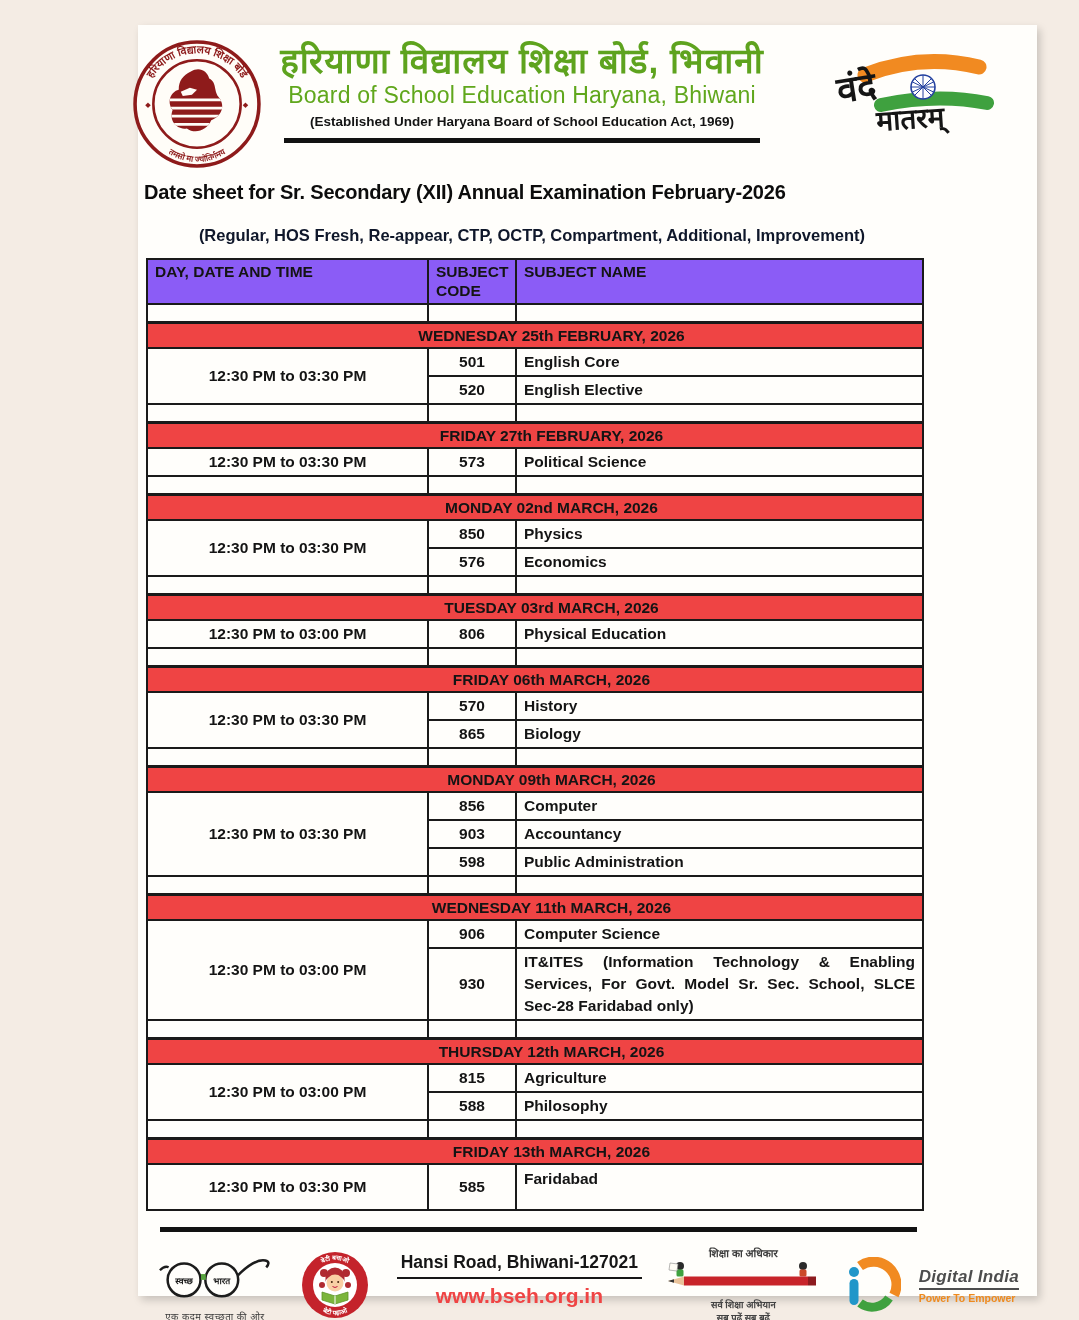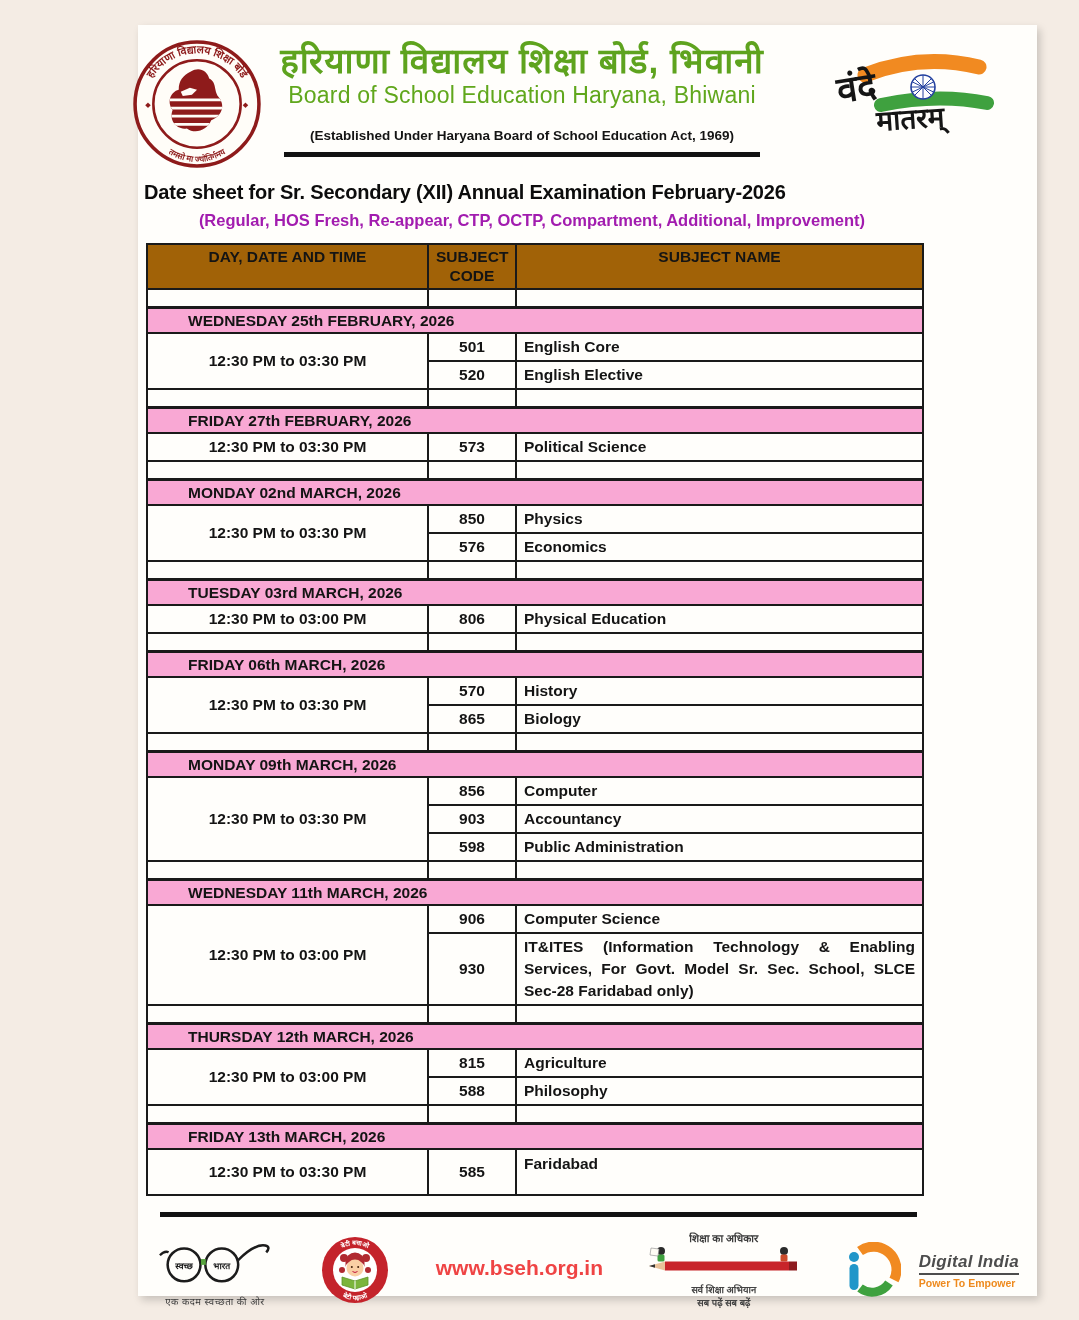--- a/index.html
+++ b/index.html
@@ -15,46 +15,46 @@
     width:899px;height:1271px;
     background:#fffefb;
     box-shadow:3px 4px 8px rgba(0,0,0,0.18);
   }
   
   .masthead{position:relative;height:148px;}
   .emblem{position:absolute;left:-6px;top:14px;width:130px;height:130px;}
   .head-text{position:absolute;left:120px;top:18px;width:528px;text-align:center;}
   .hindi-title{font-size:35px;font-weight:bold;color:#5ea31e;line-height:1.05;letter-spacing:1px;}
   .english-title{font-size:23px;font-weight:normal;color:#60a71c;margin-top:2px;letter-spacing:0.2px;}
-  .established{font-size:13.5px;font-weight:bold;color:#141414;margin-top:19px;}
+  .established{font-size:13.5px;font-weight:bold;color:#141414;margin-top:5px;}
   .head-rule{height:5px;background:#121212;margin:9px auto 0 auto;width:90%;}
   .vande{position:absolute;right:42px;top:22px;width:170px;height:96px;}
 
   
   .doc-title{font-size:20px;font-weight:bold;color:#0c0c0c;margin:8px 6px 0 6px;letter-spacing:-0.2px;}
-  .doc-subtitle{font-size:16.5px;font-weight:bold;color:#a21caf;margin-top:7px;width:788px;text-align:center;}
+  .doc-subtitle{font-size:16.5px;font-weight:bold;color:#0f172a;margin-top:22px;width:788px;text-align:center;}
 
   
   table.datesheet{
     border-collapse:collapse;table-layout:fixed;
     margin:13px 0 0 8px;width:776px;
     border:2px solid #151515;
   }
   table.datesheet th,table.datesheet td{
     border:2px solid #1a1a1a;
     font-size:15.5px;font-weight:bold;color:#141414;
     padding:2px 7px;
     overflow:hidden;
   }
   thead tr{height:42px;}
-  thead th{background:#a16207;text-align:center;vertical-align:top;padding-top:4px;line-height:1.25;}
+  thead th{background:#8b5cf6;text-align:left;vertical-align:top;padding-top:4px;line-height:1.25;}
   tr.spacer-row{height:19px;}
   tr.spacer-row td{padding:0;background:#fffefb;}
   tr.day-band{height:25px;}
-  tr.day-band td{background:#f9a8d4;text-align:left;border-top-width:3px;border-bottom-width:2px;padding-left:40px;}
+  tr.day-band td{background:#ef4444;text-align:center;border-top-width:3px;border-bottom-width:2px;padding-left:40px;}
   tr.subject-row{height:26px;}
   td.time-cell{text-align:center;vertical-align:middle;font-size:16px;}
   td.code-cell{text-align:center;vertical-align:middle;}
   td.name-cell{text-align:justify;vertical-align:middle;padding-left:10px;line-height:1.42;}
   tbody.section:last-of-type tr.subject-row{height:46px;}
   tbody.section:last-of-type td.name-cell{vertical-align:top;padding-top:3px;}
 
   
   .footer-rule{height:5px;background:#121212;margin:16px 0 0 22px;width:757px;}
   .footer{
@@ -368,20 +368,21 @@
       <circle cx="-13" cy="0" r="3" fill="#b02a31"></circle>
       <circle cx="13" cy="0" r="3" fill="#b02a31"></circle>
       <circle cx="-3.2" cy="-3" r="1" fill="#42210b"></circle>
       <circle cx="3.2" cy="-3" r="1" fill="#42210b"></circle>
       <path d="M -2.5 1.5 Q 0 3.5 2.5 1.5" stroke="#b03" stroke-width="0.9" fill="none"></path>
       <path d="M -13 7 L 0 11 L 13 7 L 13 15 L 0 19 L -13 15 Z" fill="#7bb53c" stroke="#5d9427" stroke-width="0.8"></path>
       <line x1="0" y1="11" x2="0" y2="19" stroke="#ffffff" stroke-width="1"></line>
     </svg>
 
     <div class="address-block">
+      <div class="address-line">Hansi Road, Bhiwani-127021</div>
       <div class="website-line">www.bseh.org.in</div>
     </div>
 
     <div class="ssa-block">
       <div class="ssa-top">शिक्षा का अधिकार</div>
       <svg width="150" height="26" viewBox="0 0 150 26">
         <g>
           <circle cx="12" cy="5" r="4" fill="#2b2b2b"></circle>
           <rect x="8.5" y="8.5" width="7" height="7" rx="1.5" fill="#3fa13f"></rect>
           <path d="M 2 2 l 8 1 l -1 7 l -8 -1 z" fill="#fffdf5" stroke="#888" stroke-width="0.6"></path>

